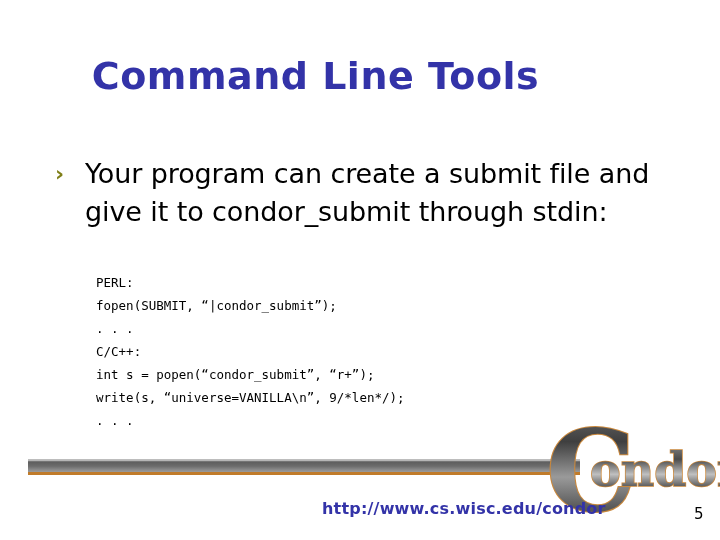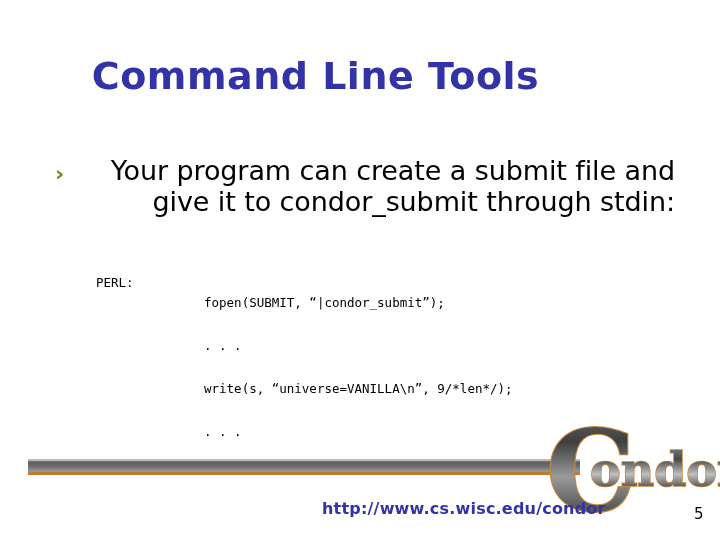--- a/index.html
+++ b/index.html
@@ -52,48 +52,47 @@
     font-weight: bold;
     font-size: 22px;
     line-height: 38px;
     color: #7f7f18;
     text-align: left;
   }
   .bullet-text {
     flex: 1 1 auto;
     font-family: "DejaVu Sans", sans-serif;
     font-size: 27px;
-    line-height: 31px;
+    line-height: 38px;
     color: #000000;
     letter-spacing: -0.1px;
-    text-align: right;
   }
 
   
   .code-block {
     position: absolute;
     left: 96px;
     top: 271px;
     font-family: "DejaVu Sans Mono", monospace;
     font-size: 12.5px;
     line-height: 23px;
     color: #000000;
   }
   .code-line {
     display: flex;
     white-space: pre;
+    flex-direction: column;
   }
   .code-label {
     flex: 0 0 auto;
     width: 108px;
   }
   .code-text {
     flex: 1 1 auto;
     white-space: pre;
-    margin-top: 20px;
   }
 
   
   .footer-bar {
     position: absolute;
     left: 28px;
     top: 459px;
     width: 552px;
     height: 16px;
   }
@@ -166,20 +165,24 @@
   </div>
 
   <div class="code-block">
     <div class="code-line">
       <span class="code-label">PERL:</span>
       <span class="code-text">fopen(SUBMIT, “|condor_submit”);</span>
     </div>
     <div class="code-line">
       <span class="code-label"></span>
       <span class="code-text">. . .</span>
+    </div>
+    <div class="code-line">
+      <span class="code-label">C/C++:</span>
+      <span class="code-text">int s = popen(“condor_submit”, “r+”);</span>
     </div>
     <div class="code-line">
       <span class="code-label"></span>
       <span class="code-text">write(s, “universe=VANILLA\n”, 9/*len*/);</span>
     </div>
     <div class="code-line">
       <span class="code-label"></span>
       <span class="code-text">. . .</span>
     </div>
   </div>

